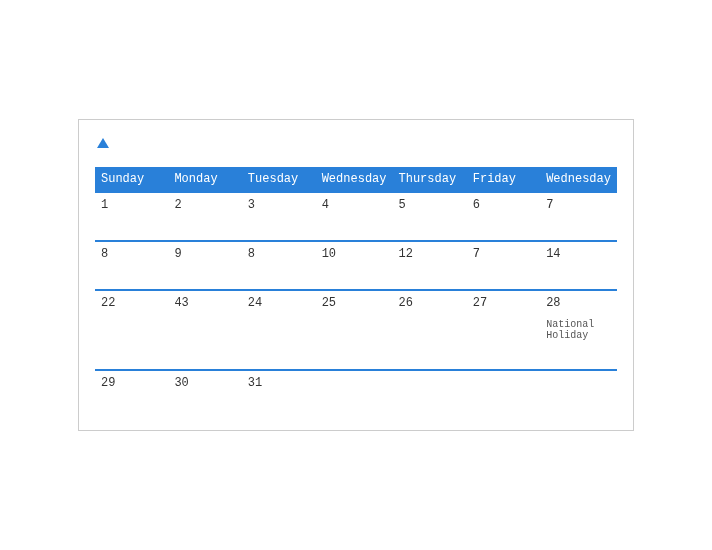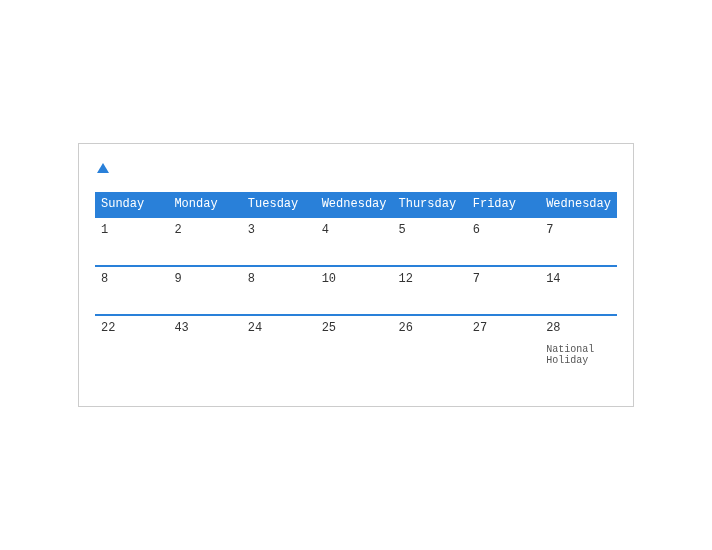--- a/index.html
+++ b/index.html
@@ -145,15 +145,24 @@
         </tr>
         <tr>
           <td><span class="day-num">22</span></td>
           <td><span class="day-num">43</span></td>
           <td><span class="day-num">24</span></td>
           <td><span class="day-num">25</span></td>
           <td><span class="day-num">26</span></td>
           <td><span class="day-num">27</span></td>
           <td><span class="day-num">28</span><div class="day-event">National Holiday</div></td>
         </tr>
+        <tr>
+          <td><span class="day-num">29</span></td>
+          <td><span class="day-num">30</span></td>
+          <td><span class="day-num">31</span></td>
+          <td></td>
+          <td></td>
+          <td></td>
+          <td></td>
+        </tr>
       </tbody>
   </table>
 </div>
 
 </body></html>

